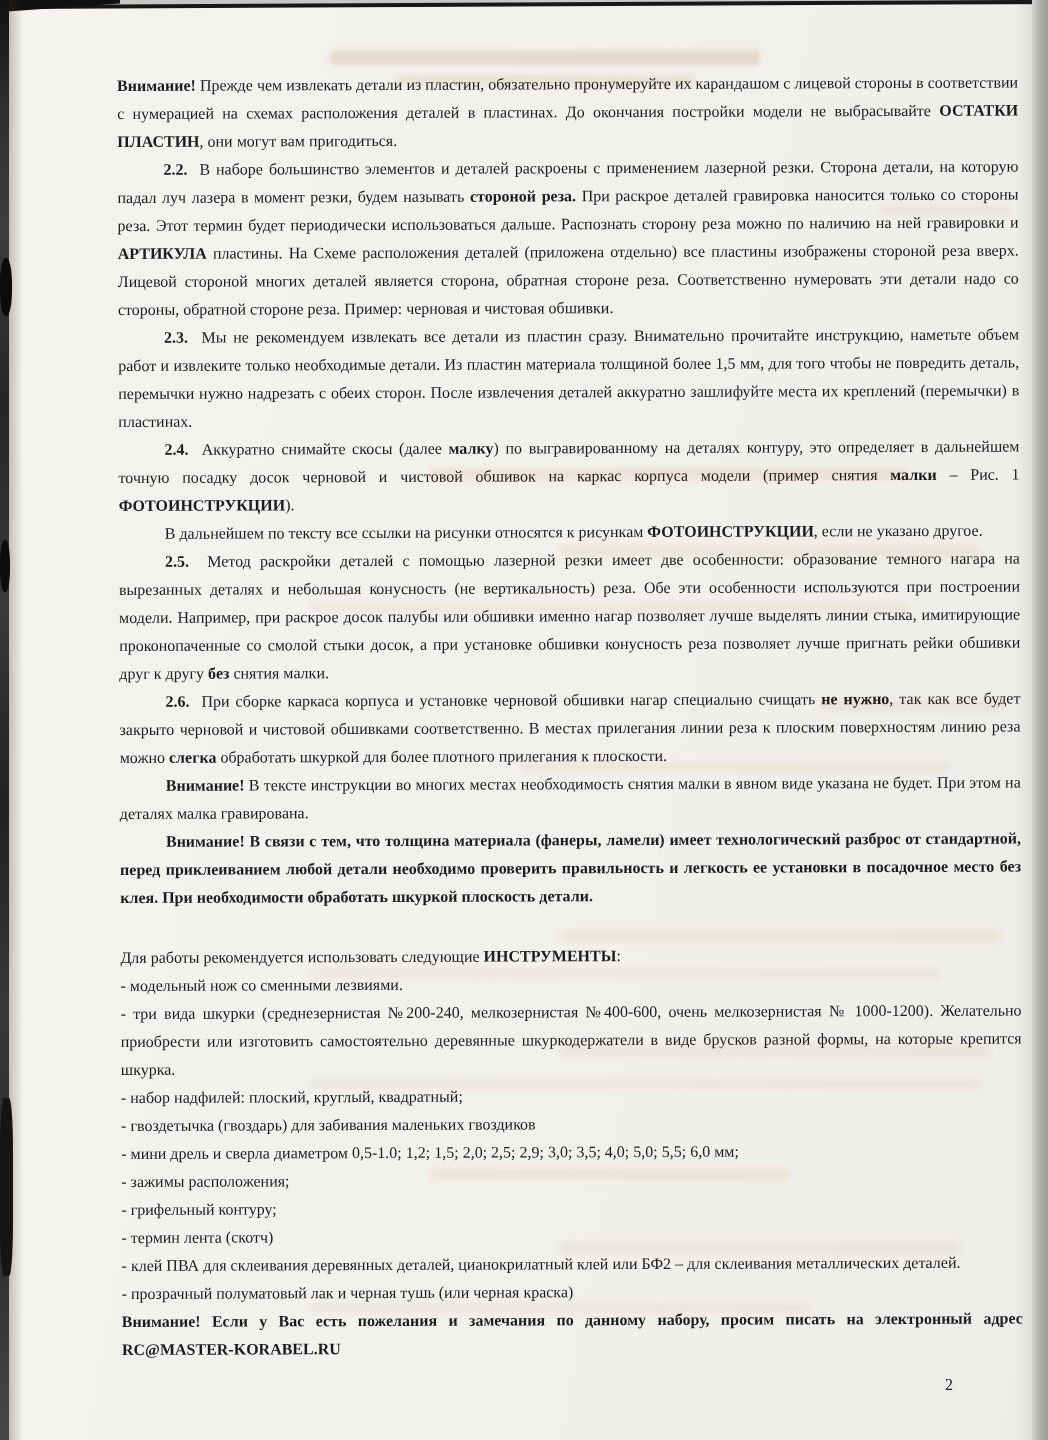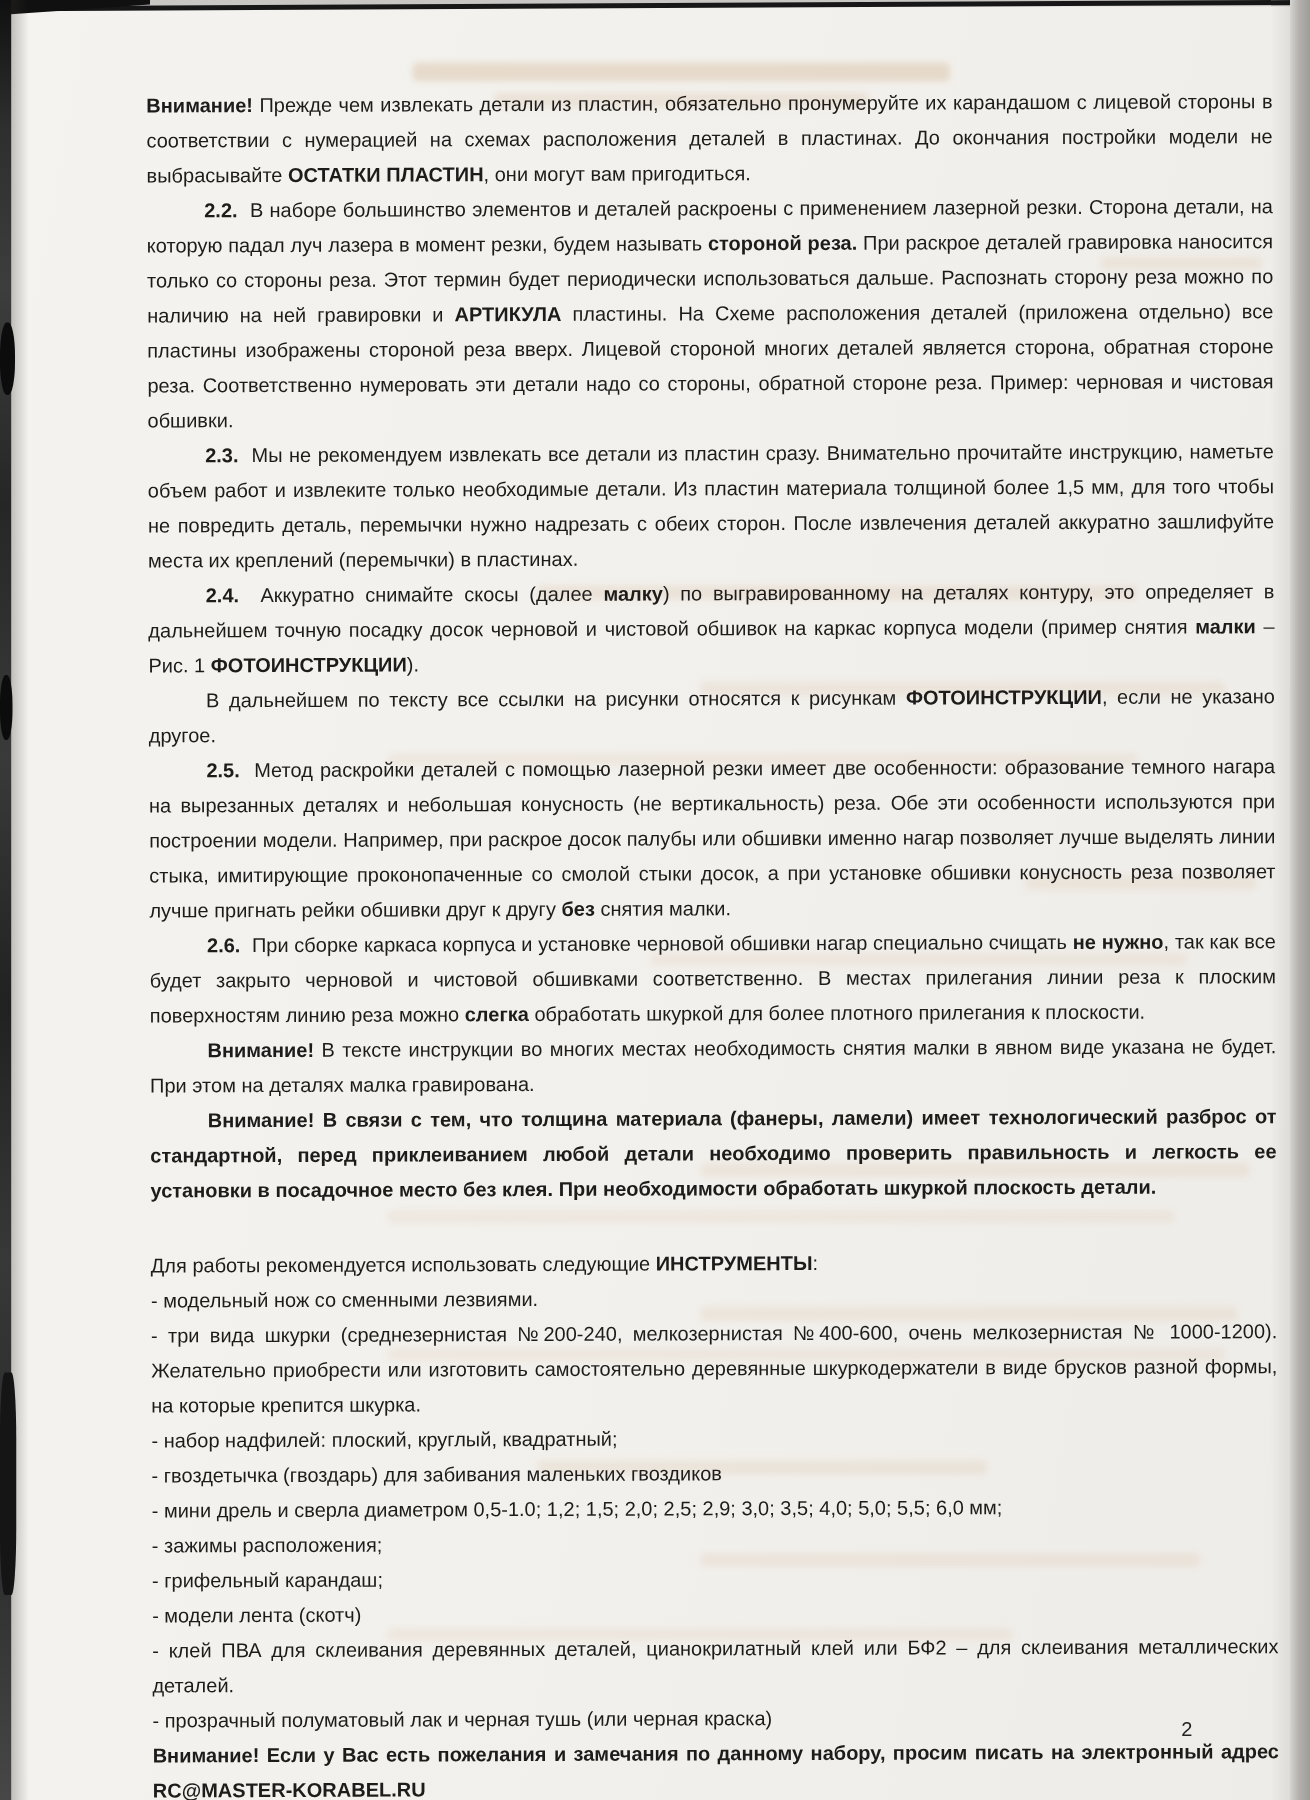--- a/index.html
+++ b/index.html
@@ -6,20 +6,21 @@
   body{
     width:1048px;height:1440px;
     background:#e9e7e3;
     overflow:hidden;
     position:relative;
     font-family:"Liberation Sans",sans-serif;
   }
   .page{
     position:absolute;inset:0;
     background:linear-gradient(100deg,#f4f3ef 0%,#f2f0ec 55%,#eeece8 100%);
+    font-family:Liberation Serif, serif;
   }
   
   .left-edge{
     position:absolute;left:0;top:0;width:9px;height:1440px;
     background:linear-gradient(to bottom,
       #101010 0%,#2e2e2e 7%,#3d3d3d 16%,#262626 28%,#3a3a3a 42%,
       #212121 56%,#383838 70%,#292929 84%,#474747 100%);
   }
   .left-edge-fade{
     position:absolute;left:9px;top:0;width:14px;height:1440px;
@@ -98,22 +99,22 @@
       <p class="para indent"><span class="b">2.6.</span><span>&nbsp; При сборке каркаса корпуса и установке черновой обшивки нагар специально счищать </span><span class="b">не нужно</span><span>, так как все будет закрыто черновой и чистовой обшивками соответственно. В местах прилегания линии реза к плоским поверхностям линию реза можно </span><span class="b">слегка</span><span> обработать шкуркой для более плотного прилегания к плоскости.</span></p>
       <p class="para indent"><span class="b">Внимание!</span><span> В тексте инструкции во многих местах необходимость снятия малки в явном виде указана не будет. При этом на деталях малка гравирована.</span></p>
       <p class="para indent"><span class="b">Внимание! В связи с тем, что толщина материала (фанеры, ламели) имеет технологический разброс от стандартной, перед приклеиванием любой детали необходимо проверить правильность и легкость ее установки в посадочное место без клея. При необходимости обработать шкуркой плоскость детали.</span></p>
       <p class="para" style="margin-top: 32px;"><span>Для работы рекомендуется использовать следующие </span><span class="b">ИНСТРУМЕНТЫ</span><span>:</span></p>
       <p class="para"><span>- модельный нож со сменными лезвиями.</span></p>
       <p class="para"><span>- три вида шкурки (среднезернистая №200-240, мелкозернистая №400-600, очень мелкозернистая № 1000-1200). Желательно приобрести или изготовить самостоятельно деревянные шкуркодержатели в виде брусков разной формы, на которые крепится шкурка.</span></p>
       <p class="para"><span>- набор надфилей: плоский, круглый, квадратный;</span></p>
       <p class="para"><span>- гвоздетычка (гвоздарь) для забивания маленьких гвоздиков</span></p>
       <p class="para"><span>- мини дрель и сверла диаметром 0,5-1.0; 1,2; 1,5; 2,0; 2,5; 2,9; 3,0; 3,5; 4,0; 5,0; 5,5; 6,0 мм;</span></p>
       <p class="para"><span>- зажимы расположения;</span></p>
-      <p class="para"><span>- грифельный карандаш;</span></p>
-      <p class="para"><span>- модели лента (скотч)</span></p>
+      <p class="para"><span>- грифельный контуру;</span></p>
+      <p class="para"><span>- термин лента (скотч)</span></p>
       <p class="para"><span>- клей ПВА для склеивания деревянных деталей, цианокрилатный клей или БФ2 – для склеивания металлических деталей.</span></p>
       <p class="para"><span>- прозрачный полуматовый лак и черная тушь (или черная краска)</span></p>
       <p class="para"><span class="b">Внимание! Если у Вас есть пожелания и замечания по данному набору, просим писать на электронный адрес RC@MASTER-KORABEL.RU</span></p>
     </div>
 
   <div class="page-number">2</div>
 
   <div class="top-strip"></div>
   <div class="top-edge"></div>
   <div class="top-corner"></div>

